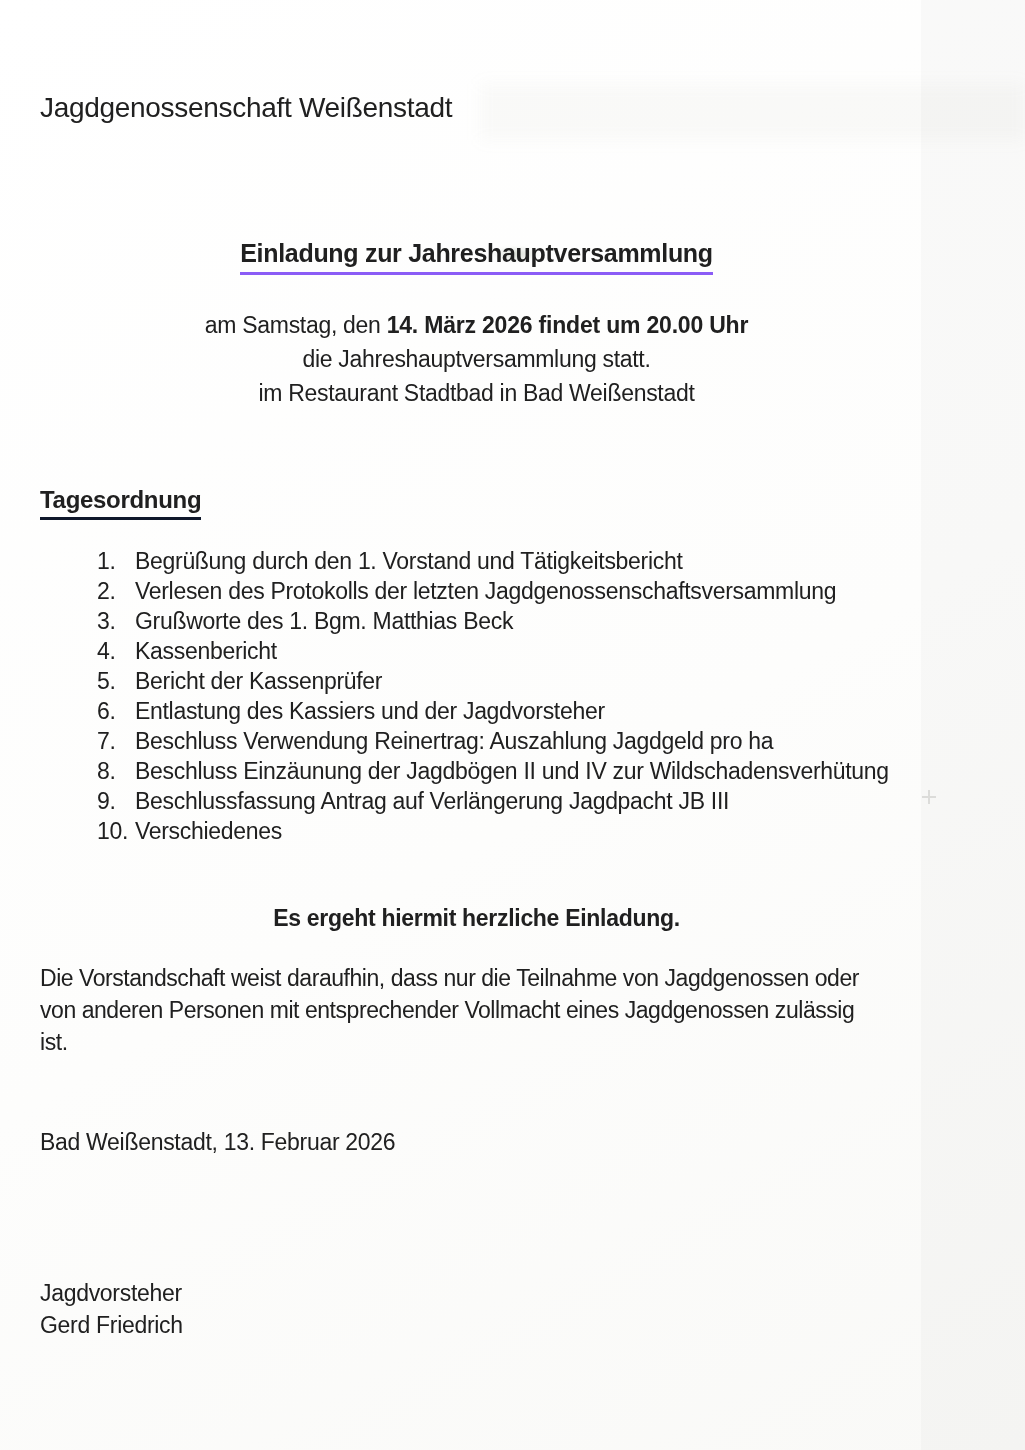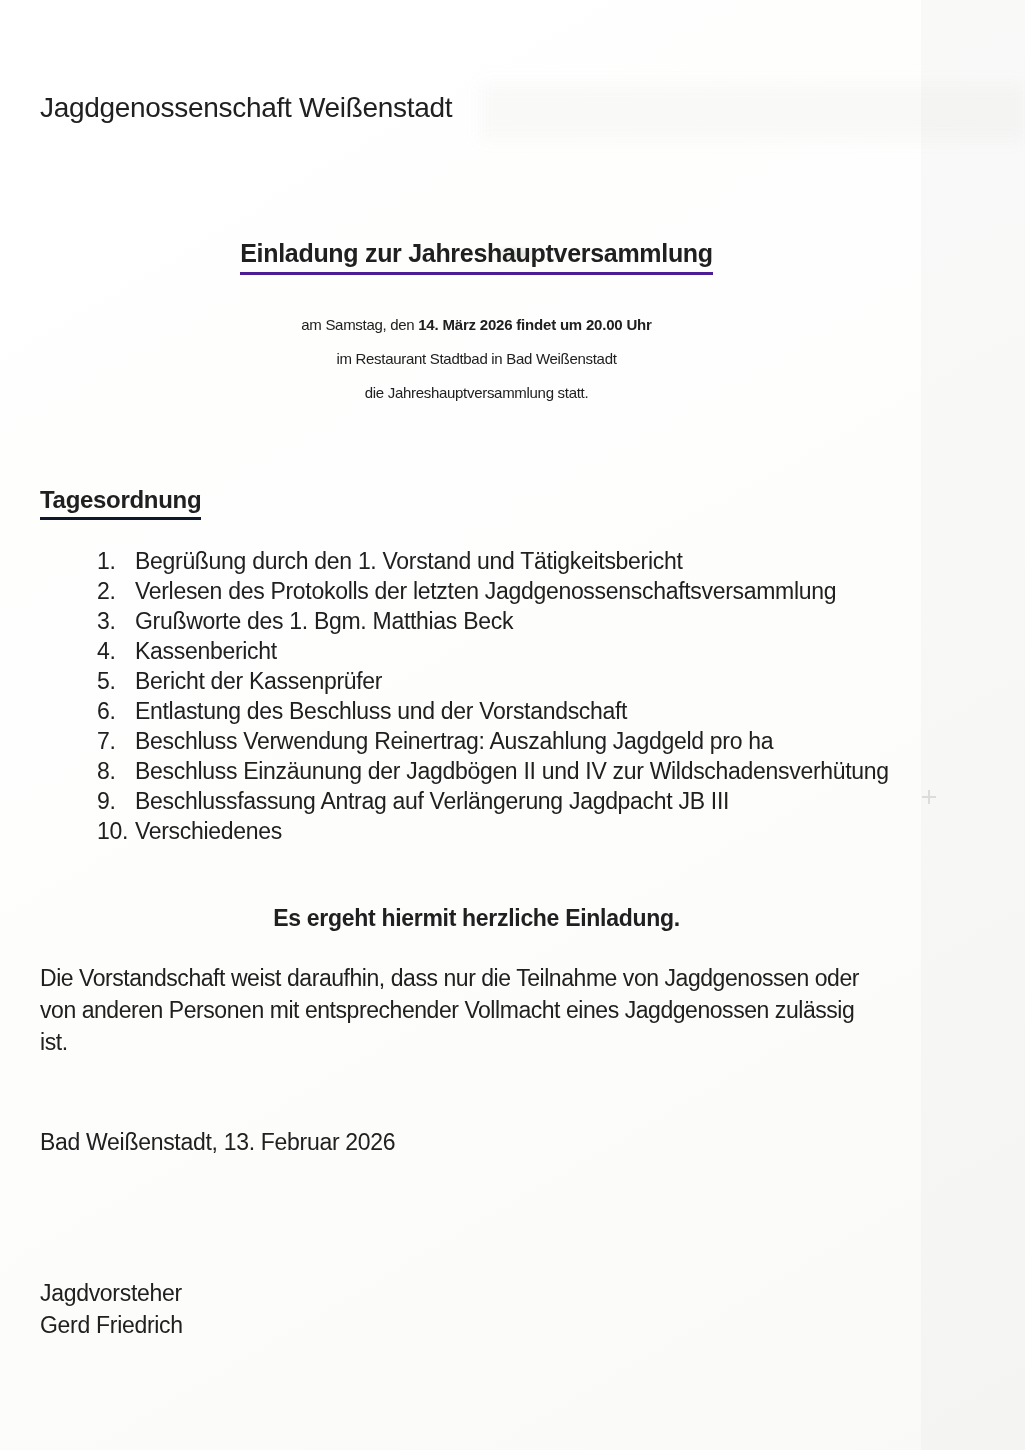--- a/index.html
+++ b/index.html
@@ -69,28 +69,28 @@
 
   .heading-row {
     margin-top: 110px;
     text-align: center;
     line-height: 34px;
   }
   .heading {
     display: inline-block;
     font-size: 25px;
     font-weight: bold;
-    border-bottom: 3px solid #4c1d95;
+    border-bottom: 3px solid #8b5cf6;
     padding-bottom: 2px;
   }
 
   .intro {
     margin-top: 33px;
     text-align: center;
-    font-size: 15px;
+    font-size: 23px;
     line-height: 34px;
   }
   .intro b { letter-spacing: -0.2px; }
 
   .agenda-title-row {
     margin-top: 74px;
     line-height: 32px;
   }
   .agenda-title {
     display: inline-block;
@@ -152,22 +152,22 @@
 <div class="page">
 
   <div class="sender">Jagdgenossenschaft Weißenstadt</div>
 
   <div class="heading-row">
     <span class="heading">Einladung zur Jahreshauptversammlung</span>
   </div>
 
   <div class="intro">
     <div><span>am Samstag, den </span><b>14. März 2026 findet um 20.00 Uhr</b></div>
+    <div>die Jahreshauptversammlung statt.</div>
     <div>im Restaurant Stadtbad in Bad Weißenstadt</div>
-    <div>die Jahreshauptversammlung statt.</div>
   </div>
 
   <div class="agenda-title-row">
     <span class="agenda-title">Tagesordnung</span>
   </div>
 
   <ol class="agenda-list">
     <li class="agenda-item">
       <span class="agenda-num">1.</span>
       <span class="agenda-text">Begrüßung durch den 1. Vorstand und Tätigkeitsbericht</span>
@@ -183,21 +183,21 @@
     <li class="agenda-item">
       <span class="agenda-num">4.</span>
       <span class="agenda-text">Kassenbericht</span>
     </li>
     <li class="agenda-item">
       <span class="agenda-num">5.</span>
       <span class="agenda-text">Bericht der Kassenprüfer</span>
     </li>
     <li class="agenda-item">
       <span class="agenda-num">6.</span>
-      <span class="agenda-text">Entlastung des Beschluss und der Vorstandschaft</span>
+      <span class="agenda-text">Entlastung des Kassiers und der Jagdvorsteher</span>
     </li>
     <li class="agenda-item">
       <span class="agenda-num">7.</span>
       <span class="agenda-text">Beschluss Verwendung Reinertrag: Auszahlung Jagdgeld pro ha</span>
     </li>
     <li class="agenda-item">
       <span class="agenda-num">8.</span>
       <span class="agenda-text">Beschluss Einzäunung der Jagdbögen II und IV zur Wildschadensverhütung</span>
     </li>
     <li class="agenda-item">

